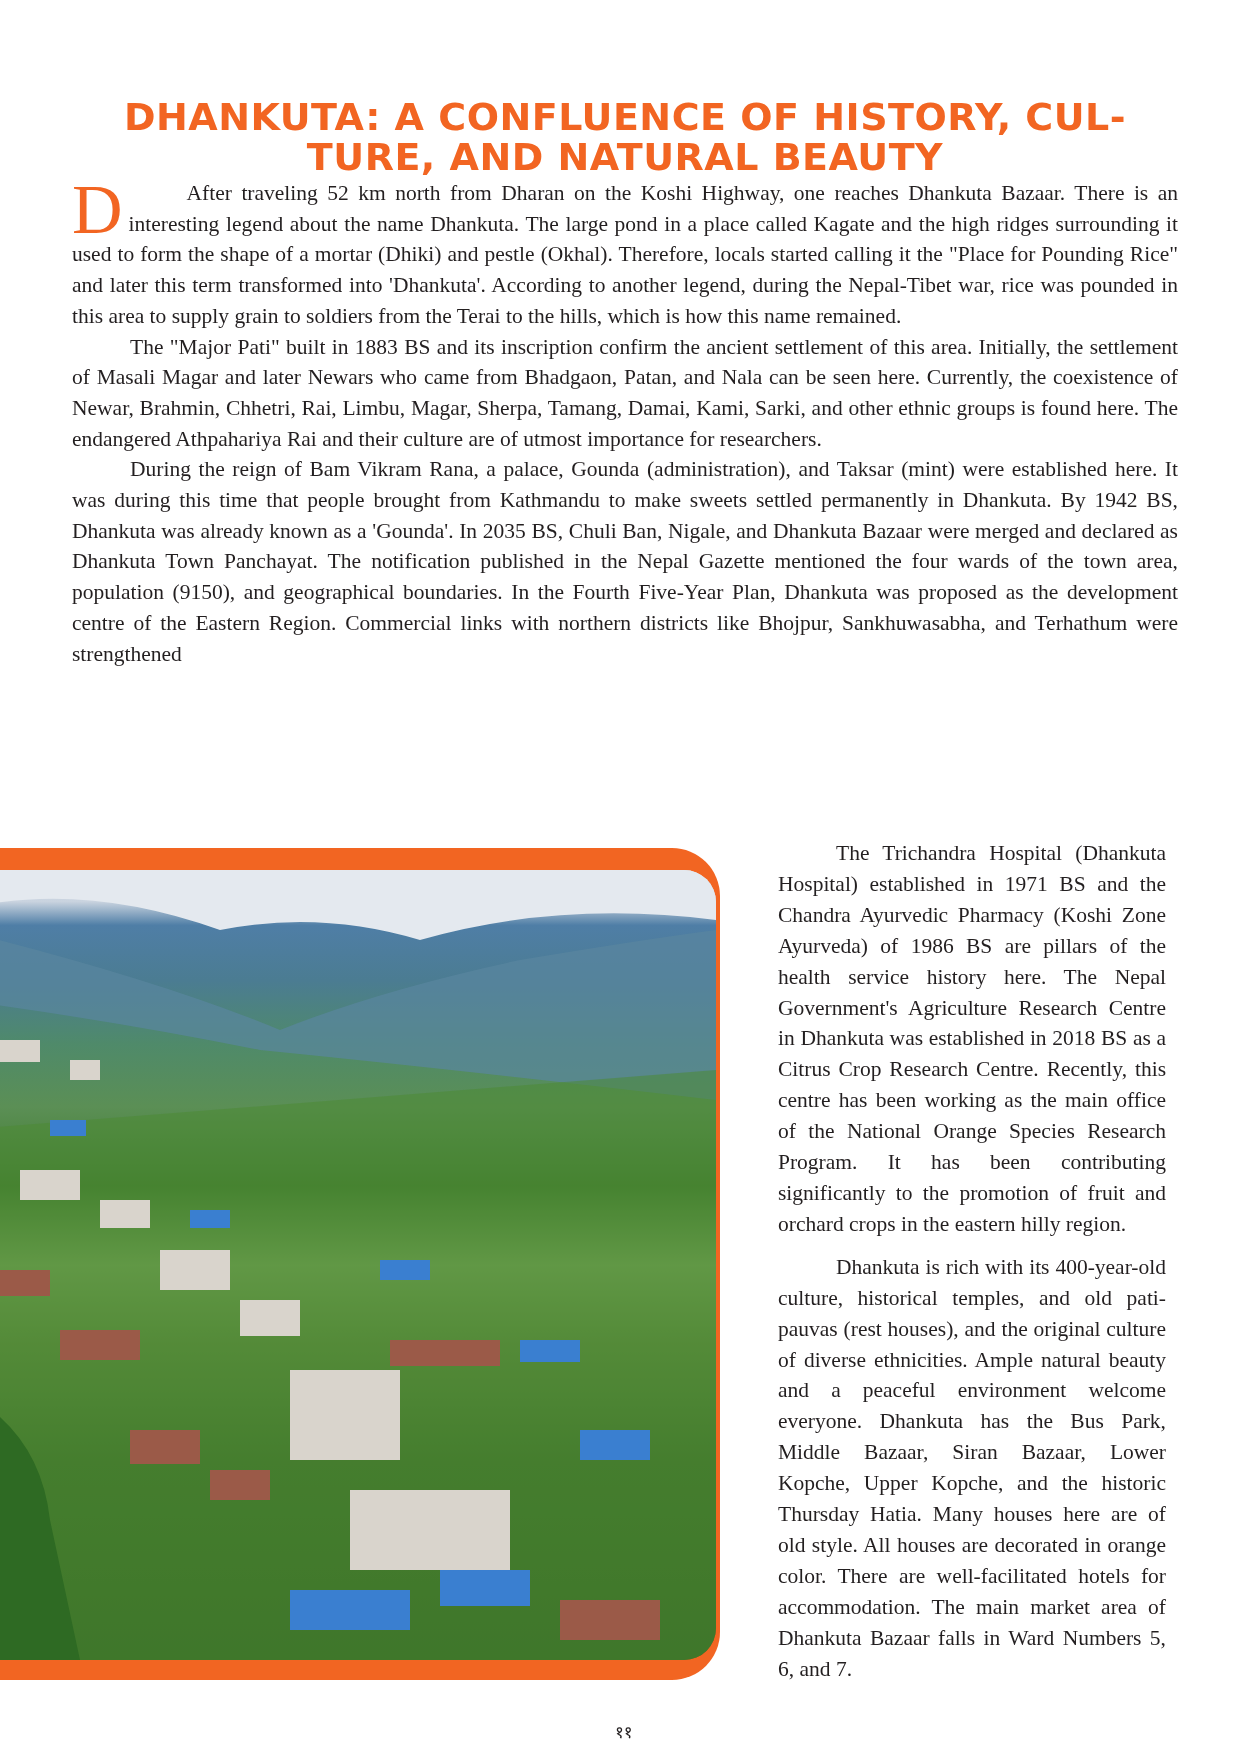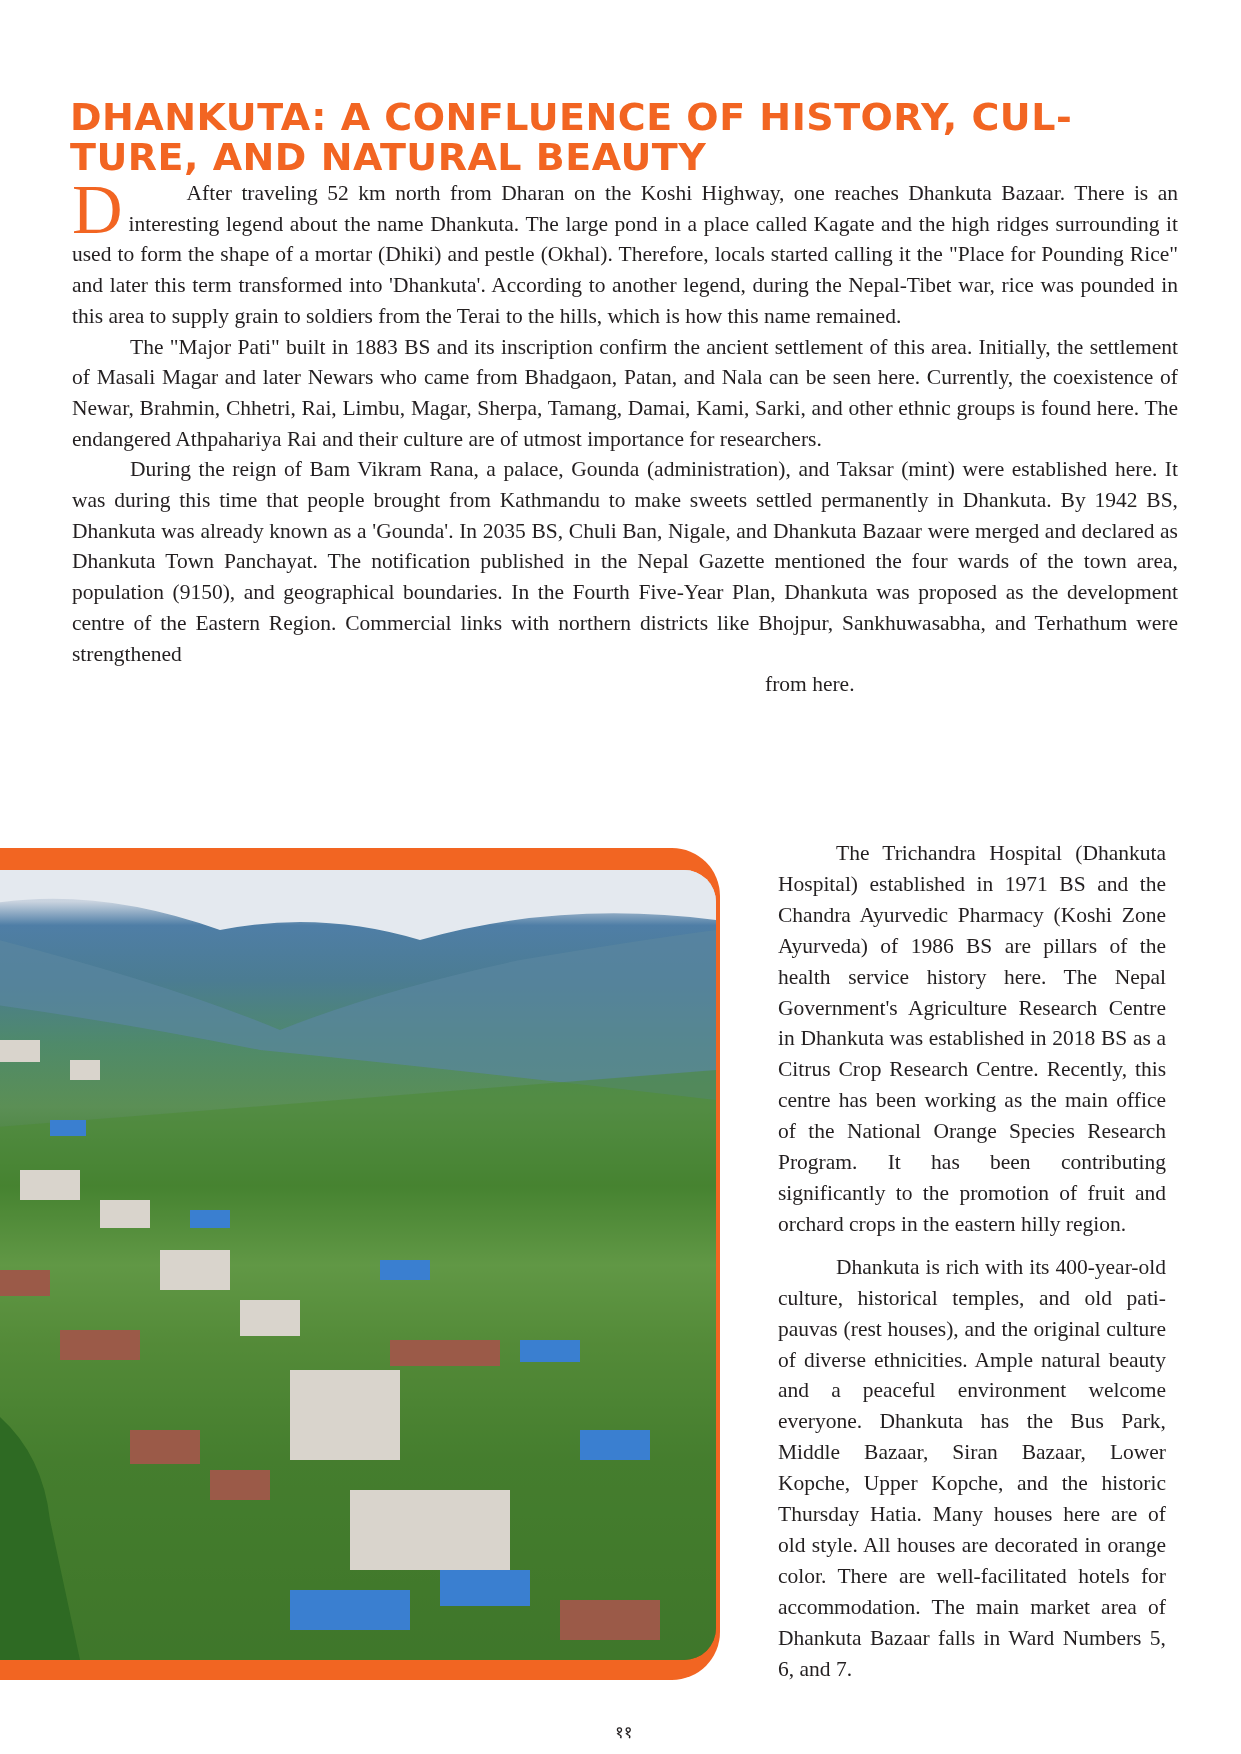--- a/index.html
+++ b/index.html
@@ -1,19 +1,19 @@
 <!DOCTYPE html>
 <html><head>
 <meta charset="utf-8">
 <style>
   html, body { margin:0; padding:0; background:#ffffff; }
   body { width:1241px; height:1754px; position:relative; overflow:hidden; font-family:"Liberation Serif", "DejaVu Serif", serif; color:#231f20; }
   .title {
     position:absolute; left:70px; top:72px; width:1110px;
-    color:#f26522;
+    text-align:center; color:#f26522;
     font-family:"DejaVu Sans", "Liberation Sans", sans-serif;
     font-weight:bold; font-size:38px; line-height:40px; letter-spacing:0.5px;
     text-transform:uppercase; transform:scaleY(1.0);
   }
   .title span { display:block; }
   .body-full {
     position:absolute; left:72px; top:178px; width:1106px;
     font-size:21.5px; line-height:30.7px; text-align:justify;
   }
   .body-full p { margin:0; text-indent:58px; }
@@ -49,21 +49,20 @@
 <h1 class="title">
   <span>DHANKUTA: A CONFLUENCE OF HISTORY, CUL-</span>
   <span>TURE, AND NATURAL BEAUTY</span>
 </h1>
 
 <div class="body-full">
   <p class="first"><span class="dropcap">D</span></p>
   <p>After traveling 52 km north from Dharan on the Koshi Highway, one reaches Dhankuta Bazaar. There is an interesting legend about the name Dhankuta. The large pond in a place called Kagate and the high ridges surrounding it used to form the shape of a mortar (Dhiki) and pestle (Okhal). Therefore, locals started calling it the "Place for Pounding Rice" and later this term transformed into 'Dhankuta'. According to another legend, during the Nepal-Tibet war, rice was pounded in this area to supply grain to soldiers from the Terai to the hills, which is how this name remained.</p>
   <p>The "Major Pati" built in 1883 BS and its inscription confirm the ancient settlement of this area. Initially, the settlement of Masali Magar and later Newars who came from Bhadgaon, Patan, and Nala can be seen here. Currently, the coexistence of Newar, Brahmin, Chhetri, Rai, Limbu, Magar, Sherpa, Tamang, Damai, Kami, Sarki, and other ethnic groups is found here. The endangered Athpahariya Rai and their culture are of utmost importance for researchers.</p>
   <p>During the reign of Bam Vikram Rana, a palace, Gounda (administration), and Taksar (mint) were established here. It was during this time that people brought from Kathmandu to make sweets settled permanently in Dhankuta. By 1942 BS, Dhankuta was already known as a 'Gounda'. In 2035 BS, Chuli Ban, Nigale, and Dhankuta Bazaar were merged and declared as Dhankuta Town Panchayat. The notification published in the Nepal Gazette mentioned the four wards of the town area, population (9150), and geographical boundaries. In the Fourth Five-Year Plan, Dhankuta was proposed as the development centre of the Eastern Region. Commercial links with northern districts like Bhojpur, Sankhuwasabha, and Terhathum were strengthened</p>
-  <p class="tail-line">from here.</p>
 </div>
 
 <div class="photo-frame"></div>
 <div class="photo">
   <svg class="houses" viewBox="0 0 756 790" preserveAspectRatio="none">
     <path d="M0 40 Q120 10 260 60 Q360 40 460 70 Q600 30 756 50 L756 0 L0 0Z" fill="#e4e9ef"></path>
     <path d="M0 60 Q200 110 320 160 Q420 120 560 90 Q680 70 756 60 L756 230 Q500 200 300 180 Q150 150 0 130Z" fill="#5a86a0" opacity="0.7"></path>
     <path d="M0 260 L756 200 L756 790 L0 790Z" fill="#4d8a34" opacity="0.55"></path>
     <g fill="#d9d4cc">
       <rect x="40" y="170" width="40" height="22"></rect>

